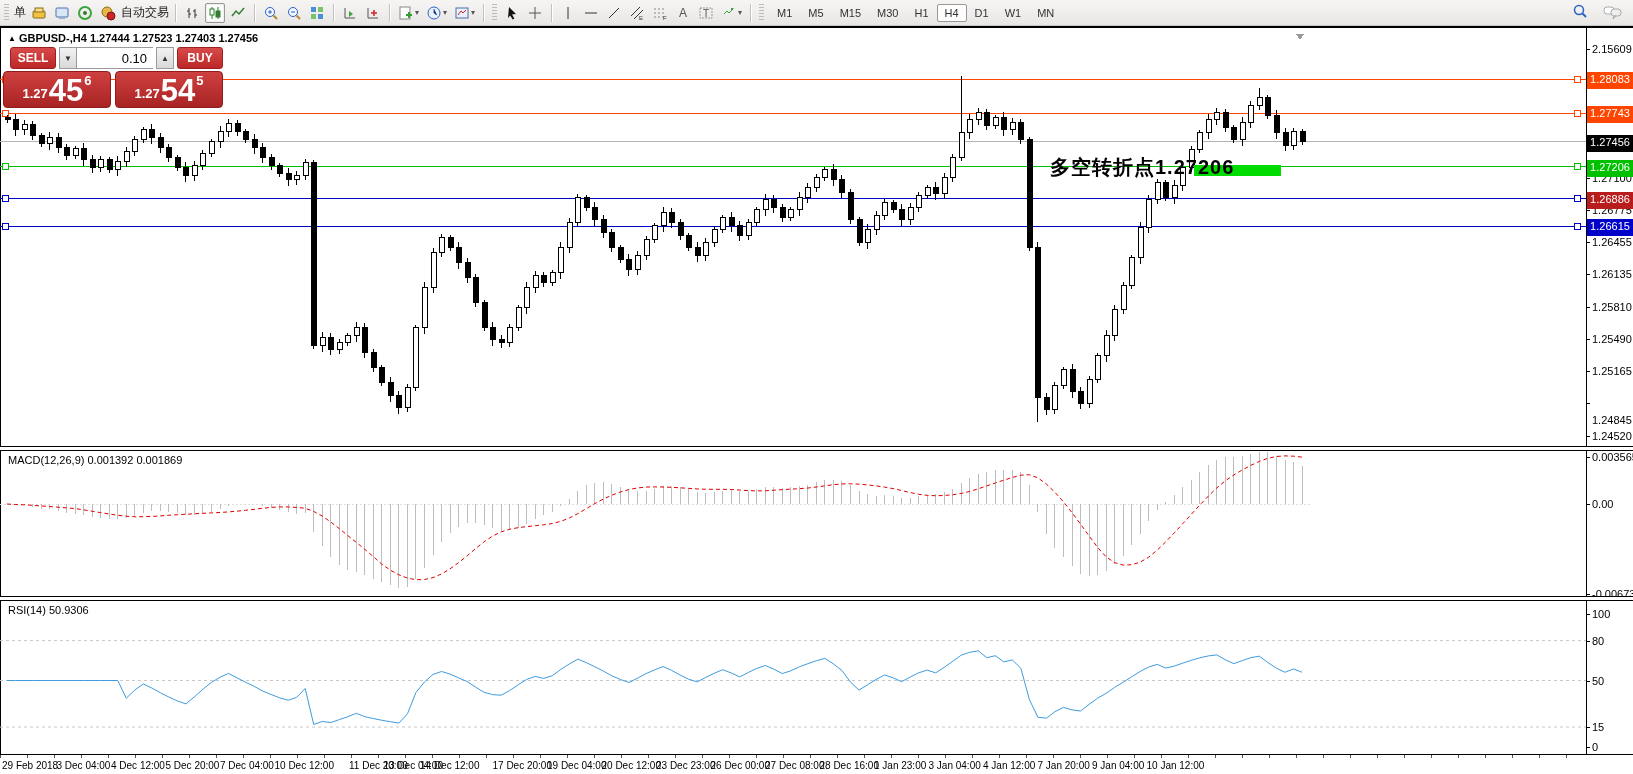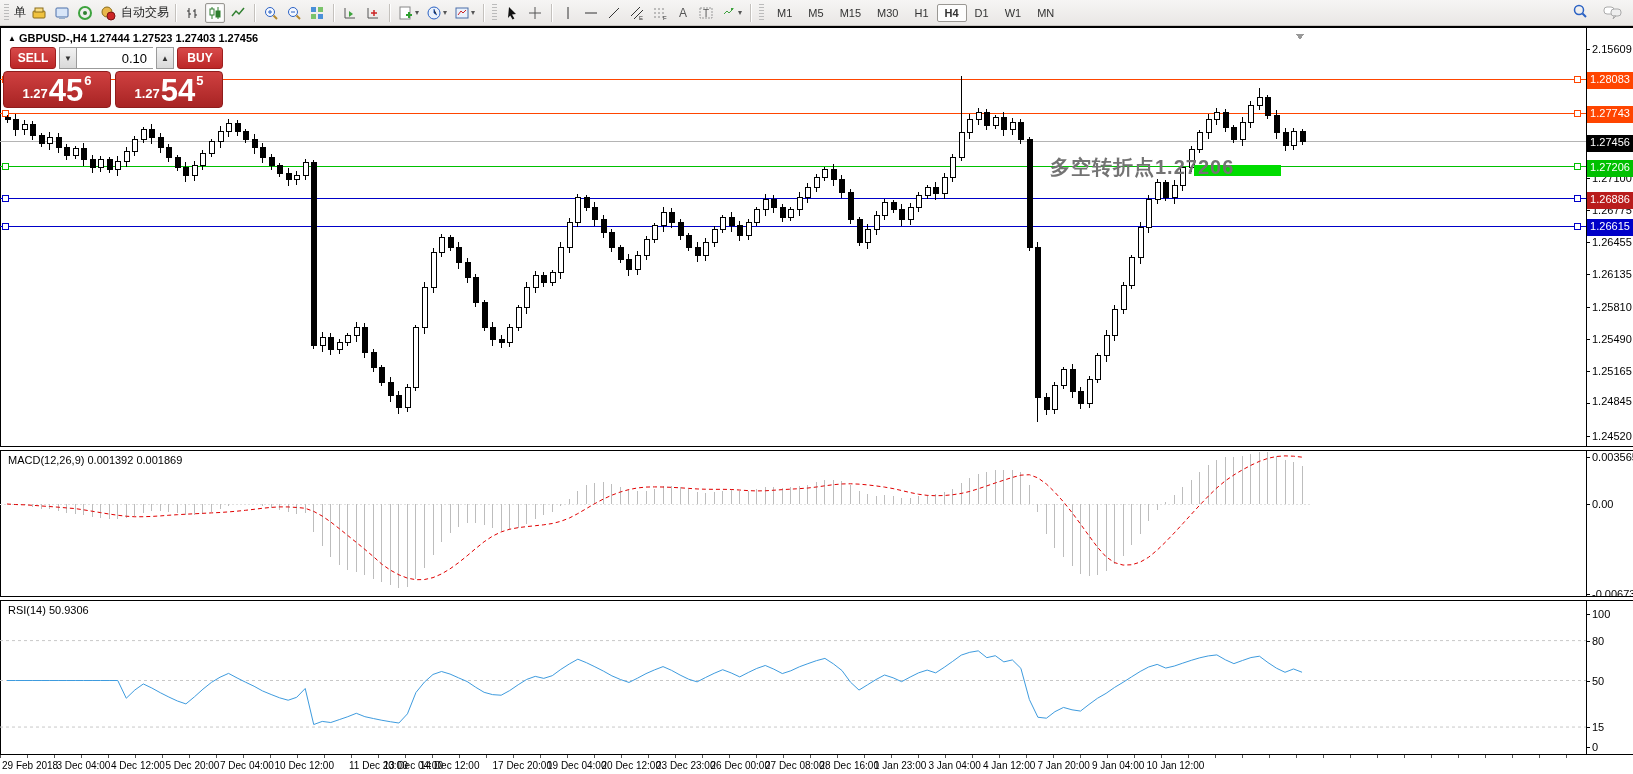--- a/index.html
+++ b/index.html
@@ -9,21 +9,21 @@
     background:linear-gradient(#f6f5f4,#e9e7e5);border-bottom:1px solid #c9c6c2;
     display:flex;align-items:center;gap:3px;padding-left:2px;box-sizing:border-box;font-size:11px;color:#222;}
   .grip{width:5px;height:18px;background:repeating-linear-gradient(#bbb 0 1px,transparent 1px 3px);margin:0 2px;}
   .tsep{width:1px;height:18px;background:#c4c1bd;box-shadow:1px 0 0 #fff;margin:0 3px;}
   .tbtn{height:20px;min-width:20px;display:flex;align-items:center;justify-content:center;
     border:1px solid transparent;border-radius:2px;padding:0 1px;box-sizing:border-box;}
   .tbtn.pressed{background:#fdfdfd;border-color:#9a9894;box-shadow:inset 0 0 2px #cfcecb;}
   .tbtn svg{display:block;}
   .caret{font-size:8px;color:#555;margin-left:1px;}
   .tf{padding:2px 7px;border:1px solid transparent;border-radius:2px;color:#333;cursor:default;}
-  .tf.active{background:#fdfdfd;border-color:#9a9894;font-weight:bold;}
+  .tf.active{background:#fdfdfd;border-color:#9a9894;}
   .toolbar-right{position:absolute;right:8px;top:2px;display:flex;gap:10px;align-items:center;}
   .cnlabel{font-size:12px;color:#222;}
   
   .chart-area{position:absolute;left:0;top:26px;width:1633px;height:748px;background:#fff;
     border-top:2px solid #000;box-sizing:border-box;}
   .chart-area .frame-left{position:absolute;left:0;top:0;width:1px;height:726px;background:#000;}
   svg.layer{position:absolute;left:0;}
   .ohlc-title{position:absolute;left:8px;top:4px;font-size:11px;font-weight:bold;color:#000;z-index:5;}
   .ohlc-title .tri{font-size:8px;vertical-align:1px;}
   
@@ -48,21 +48,21 @@
   .dblsep{position:absolute;left:0;width:1633px;height:3px;background:#fff;border-top:1px solid #000;border-bottom:1px solid #000;box-sizing:content-box;z-index:4;}
   .bottomline{position:absolute;left:0;top:726px;width:1633px;height:1px;background:#000;}
   
   .vaxis{position:absolute;left:1586px;top:0;width:1px;height:726px;background:#000;z-index:3;}
   .axis-label{position:absolute;left:1592px;font-size:11px;color:#000;white-space:nowrap;z-index:3;}
   .axis-tick{position:absolute;left:1586px;width:4px;height:1px;background:#000;z-index:3;}
   .badge{position:absolute;left:1587px;width:46px;height:17px;line-height:15px;text-align:center;
      color:#fff;font-size:11px;z-index:4;white-space:nowrap;}
   .ind-label{position:absolute;left:8px;font-size:11px;color:#000;z-index:3;}
   
-  .anno{position:absolute;left:1050px;top:126px;font-size:20px;font-weight:bold;color:#737373;z-index:5;letter-spacing:1px;}
+  .anno{position:absolute;left:1050px;top:126px;font-size:20px;font-weight:bold;color:#000000;z-index:5;letter-spacing:1px;}
   .green-bar{position:absolute;left:1194px;top:137px;width:87px;height:11px;background:#00DC00;z-index:4;}
   
   .date-axis{position:absolute;left:0;top:727px;width:1586px;height:21px;background:#fff;}
   .date-ticks{position:absolute;left:0;top:0;width:1586px;height:3px;
      background:repeating-linear-gradient(90deg,#555 0 1px,transparent 1px 27px);}
   .date-label{position:absolute;top:5px;font-size:10px;color:#000;white-space:nowrap;}
 </style>
 </head>
 <body>
 
@@ -835,21 +835,21 @@
     <div class="axis-label" style="top: 208px;">1.26455</div>
     <div class="axis-tick" style="top: 246px;"></div>
     <div class="axis-label" style="top: 240px;">1.26135</div>
     <div class="axis-tick" style="top: 278.5px;"></div>
     <div class="axis-label" style="top: 272.5px;">1.25810</div>
     <div class="axis-tick" style="top: 310.5px;"></div>
     <div class="axis-label" style="top: 304.5px;">1.25490</div>
     <div class="axis-tick" style="top: 343px;"></div>
     <div class="axis-label" style="top: 337px;">1.25165</div>
     <div class="axis-tick" style="top: 375px;"></div>
-    <div class="axis-label" style="top: 367px;">1.24845</div>
+    <div class="axis-label" style="top: 386px;">1.24845</div>
     <div class="axis-tick" style="top: 407.5px;"></div>
     <div class="axis-label" style="top: 401.5px;">1.24520</div>
     <div class="badge" style="top: 44.2px; background: rgb(255, 69, 0);">1.28083</div>
     <div class="badge" style="top: 78.2px; background: rgb(255, 69, 0);">1.27743</div>
     <div class="badge" style="top: 106.9px; background: rgb(0, 0, 0);">1.27456</div>
     <div class="badge" style="top: 131.9px; background: rgb(0, 192, 0);">1.27206</div>
     <div class="badge" style="top: 163.9px; background: #b91c1c;">1.26886</div>
     <div class="badge" style="top: 191px; background: rgb(0, 0, 200);">1.26615</div>
     <div class="axis-label" style="top: 422.586px;">0.003565</div>
     <div class="axis-tick" style="top: 428.586px;"></div>

